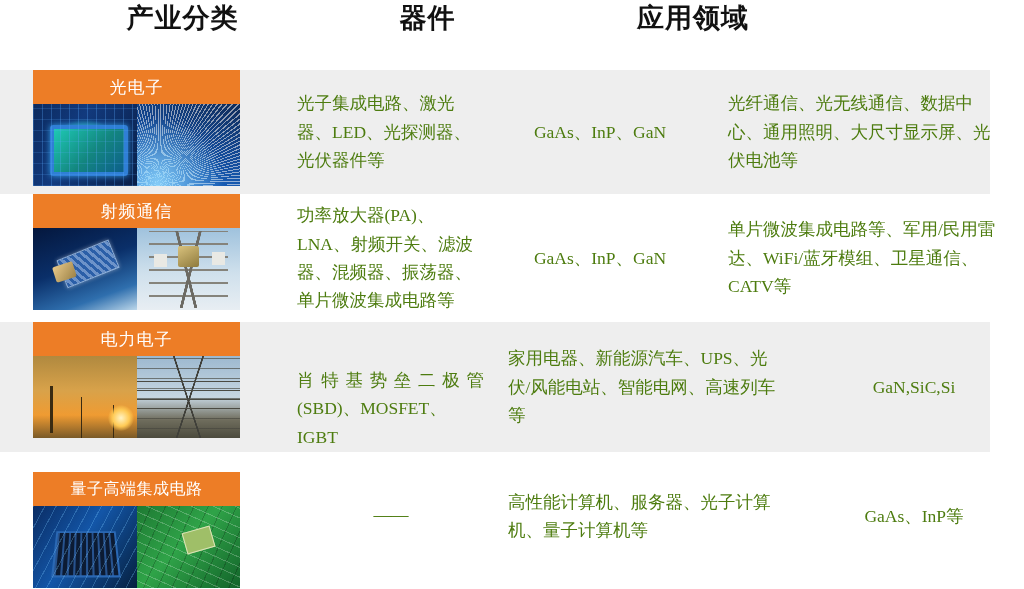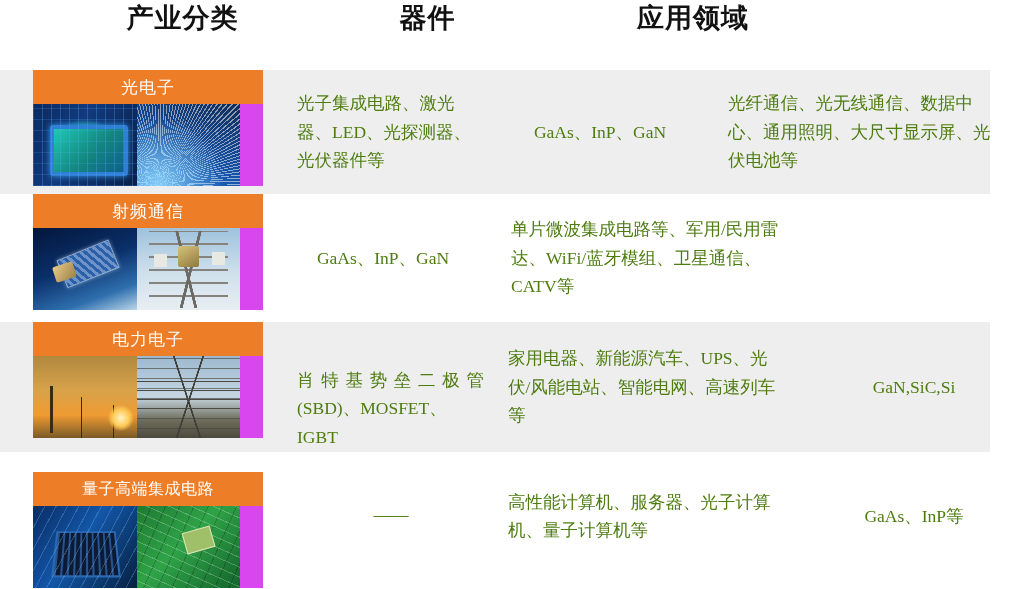--- a/index.html
+++ b/index.html
@@ -72,21 +72,21 @@
 
   
   .cat-cell {
     position: relative;
     width: 273px;
     padding-left: 33px;
     padding-top: 0;
     z-index: 2;
   }
   .cat-inner {
-    width: 230px;
+    width: 207px;
     background: #d946ef;
   }
   .cat-banner {
     height: 34px;
     background: #ED7D26;
     color: #ffffff;
     font-size: 17px;
     line-height: 34px;
     text-align: center;
     letter-spacing: 1px;
@@ -354,20 +354,23 @@
   <div class="row row-2 plain">
     <div class="cat-cell">
       <div class="cat-inner">
         <div class="cat-banner">射频通信</div>
         <div class="cat-photos">
           <div class="photo p-satellite"></div>
           <div class="photo p-tower"></div>
         </div>
       </div>
     </div>
+    <div class="cell col-device">
+      <span class="txt">功率放大器(PA)、LNA、射频开关、滤波器、混频器、振荡器、单片微波集成电路等</span>
+    </div>
     <div class="cell col-material">
       <span class="txt">GaAs、InP、GaN</span>
     </div>
     <div class="cell col-app">
       <span class="txt">单片微波集成电路等、军用/民用雷达、WiFi/蓝牙模组、卫星通信、CATV等</span>
     </div>
   </div>
 
   <div class="row row-3 shaded">
     <div class="cat-cell">

